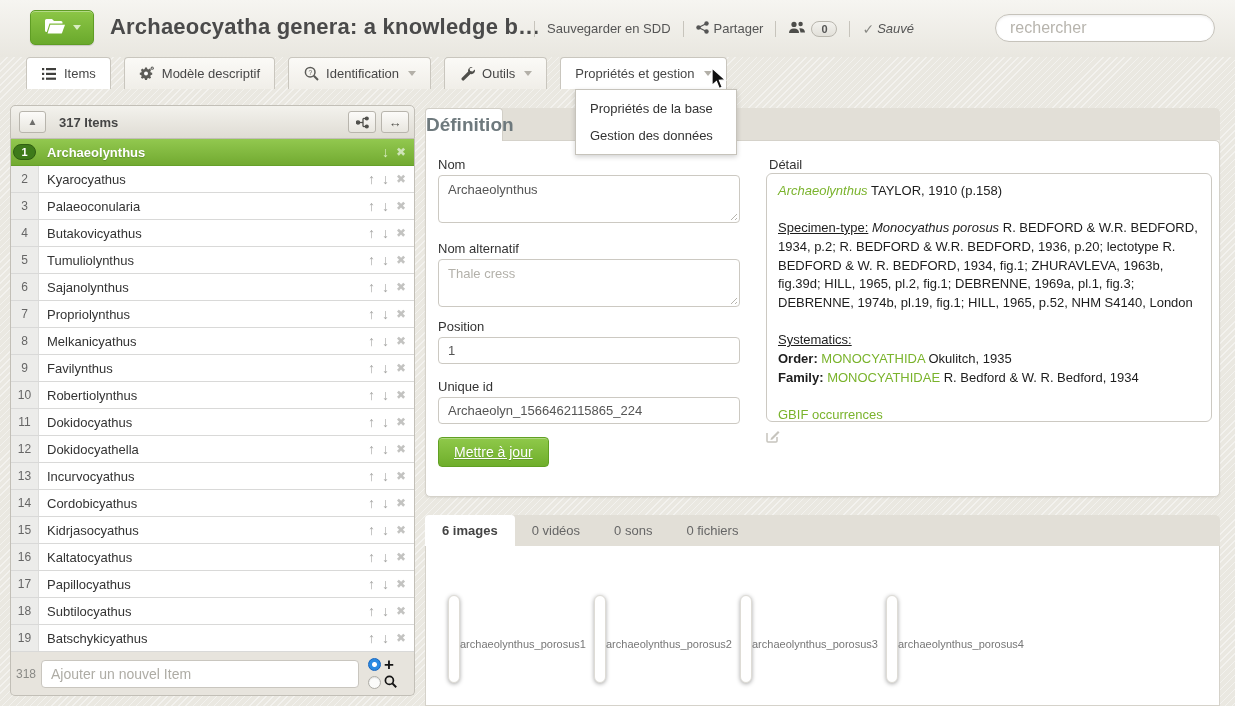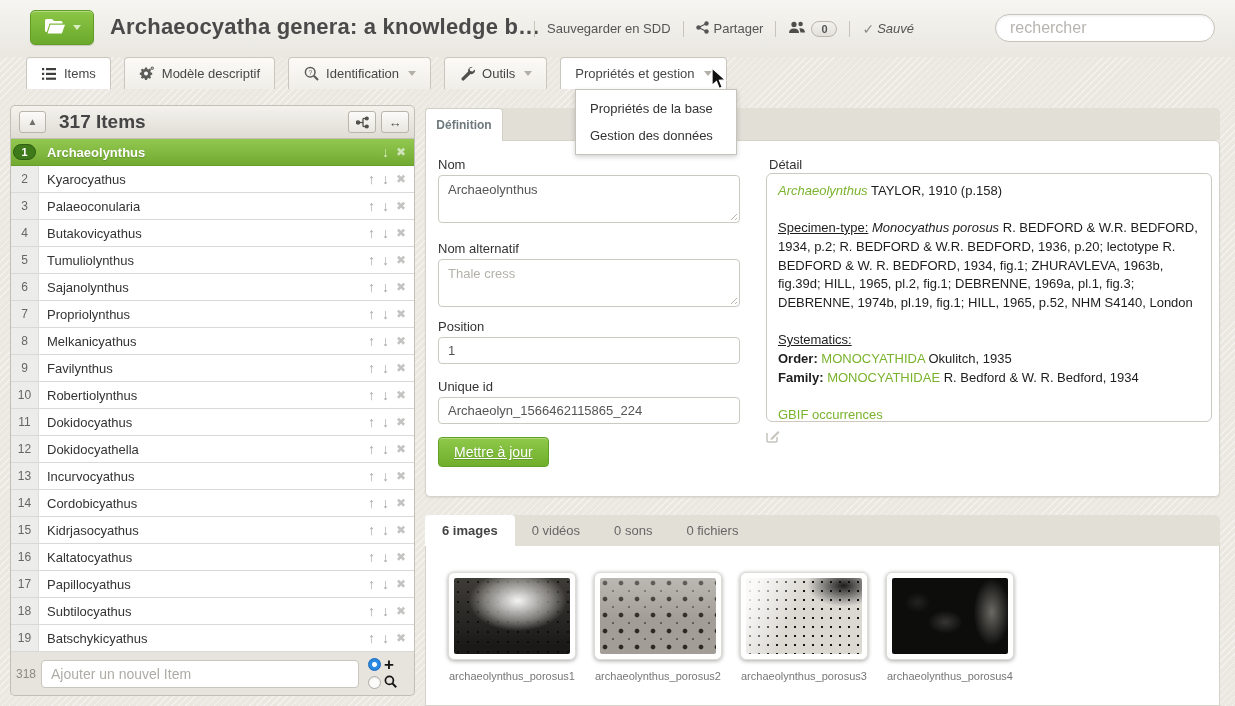--- a/index.html
+++ b/index.html
@@ -48,21 +48,21 @@
   .dropdown-menu{ position:absolute; left:575px; top:89px; width:162px; background:#fff;
     border:1px solid #c6c3bb; box-shadow:0 2px 5px rgba(0,0,0,.18); z-index:24; padding:5px 0; }
   .dropdown-item{ font-size:13px; color:#333; padding:6px 14px; cursor:pointer; white-space:nowrap; }
 
   
   .items-panel{ position:absolute; left:10px; top:105px; width:405px; }
   .items-header{ height:34px; background:linear-gradient(#f3f2ed,#dfdcd4); border:1px solid #c2bfb7;
     border-radius:5px 5px 0 0; display:flex; align-items:center; }
   .collapse-btn{ margin-left:8px; width:27px; height:22px; background:linear-gradient(#fcfbf9,#e8e6df);
     border:1px solid #b8b5ad; border-radius:3px; color:#6f6f6c; font-size:10px; line-height:20px; text-align:center; cursor:pointer; }
-  .items-title{ margin-left:13px; font-size:19px; font-weight:bold; color:#454545; flex:1; }
+  .items-title{ margin-left:13px; font-size:13px; font-weight:bold; color:#454545; flex:1; }
   .hdr-btn{ width:28px; height:22px; background:linear-gradient(#fcfbf9,#e8e6df); border:1px solid #b8b5ad;
     border-radius:3px; margin-right:5px; display:flex; align-items:center; justify-content:center; color:#55554f; cursor:pointer; font-size:13px;}
   .items-list{ background:#fff; border-left:1px solid #c2bfb7; border-right:1px solid #c2bfb7; }
   .item-row{ height:27px; display:flex; align-items:center; border-bottom:1px solid #d9d9d8; background:#fff; font-size:13px; cursor:pointer; }
   .row-num{ width:28px; align-self:stretch; background:#ececea; border-right:1px solid #dddddb;
     display:flex; align-items:center; justify-content:center; font-size:12px; color:#666; }
   .row-name{ flex:1; padding-left:8px; color:#333; }
   .row-actions{ display:flex; align-items:center; gap:7px; padding-right:8px; }
   .icon-up,.icon-down{ color:#a6a6a4; font-size:14px; font-weight:bold; cursor:pointer; }
   .icon-x{ color:#c3c3c1; font-size:12px; cursor:pointer; }
@@ -87,21 +87,21 @@
   .radio.on{ border:1px solid #1565c0; background:radial-gradient(circle, #fff 0 2px, #2a8ae2 3px); }
   .radio.off{ border:1px solid #aeaca5; background:#fbfbfa; box-shadow:inset 0 1px 1px rgba(0,0,0,.1); }
   .plus-glyph{ font-size:17px; font-weight:bold; color:#141414; line-height:13px; }
 
   
   .def-panel{ position:absolute; left:425px; top:108px; width:795px; height:389px; }
   .def-tabstrip{ position:absolute; top:0; left:0; right:0; height:32px; background:#e2dfd7;
     border-radius:5px 5px 0 0; }
   .def-tab{ position:absolute; top:0; left:0; width:78px; height:33px; background:#fff;
     border:1px solid #d2cfc7; border-bottom:none; border-radius:4px 4px 0 0; z-index:2;
-    text-align:center; line-height:32px; font-size:12px; font-weight:bold; color:#6e797d; cursor:pointer; }
+    text-align:center; line-height:32px; font-size:19px; font-weight:bold; color:#6e797d; cursor:pointer; }
   .def-body{ position:absolute; top:32px; left:0; right:0; bottom:0; background:#fff;
     border:1px solid #d5d2ca; border-radius:0 5px 5px 5px; box-shadow:0 1px 2px rgba(0,0,0,.07); }
   .fld-label{ position:absolute; font-size:13px; color:#333; }
   .fld-ta-wrap{ position:absolute; left:12px; width:302px; height:48px; }
   .fld-ta{ width:100%; height:100%; resize:none; border:1px solid #ccc9c2; border-radius:4px;
     padding:6px 9px; font-size:13px; color:#555; outline:none; font-family:"Liberation Sans", sans-serif; }
   .fld-ta::placeholder{ color:#b3b1aa; }
   .ta-grip{ position:absolute; right:3px; bottom:3px; width:9px; height:9px; pointer-events:none;
     background:repeating-linear-gradient(135deg, transparent 0 2px, #b6b4ad 2px 3px);
     clip-path:polygon(100% 0, 100% 100%, 0 100%); }
@@ -123,21 +123,21 @@
   .det-block{ margin-bottom:18px; }
   .edit-icon{ position:absolute; left:340px; top:288px; color:#c6c4bd; cursor:pointer; }
 
   
   .media-panel{ position:absolute; left:425px; top:515px; width:795px; height:191px; }
   .media-tabstrip{ height:31px; background:#e2dfd7; border-radius:5px 5px 0 0; display:flex; }
   .media-tab{ padding:0 17px; line-height:31px; font-size:13px; color:#666; cursor:pointer; }
   .media-tab.active{ background:#fff; border-radius:4px 4px 0 0; font-weight:bold; color:#444; }
   .media-body{ background:#fff; border:1px solid #d5d2ca; border-top:none; height:160px;
     display:flex; gap:18px; padding:26px 0 0 22px; }
-  .thumb{ display:flex; flex-direction:column; align-items:center; width:128px; cursor:pointer; }
+  .thumb{ display:flex; flex-direction:row; align-items:center; width:128px; cursor:pointer; }
   .thumb-frame{ width:128px; height:88px; background:#fff; border:1px solid #dedcd6; border-radius:6px;
     padding:5px; box-shadow:0 1px 4px rgba(0,0,0,.35); }
   .thumb-img{ width:100%; height:100%; border-radius:2px; }
   .thumb-caption{ margin-top:10px; font-size:11px; color:#777; text-align:center; white-space:nowrap; }
 
   .art1{ background-color:#4a4742;
     background-image:
       radial-gradient(ellipse 68px 42px at 55% 30%, rgba(255,255,255,.95), rgba(196,194,188,.55) 48%, transparent 72%),
       linear-gradient(180deg, rgba(0,0,0,.15) 0%, rgba(0,0,0,.65) 90%),
       radial-gradient(circle 2px at 4px 4px, rgba(10,8,5,.7) 60%, transparent 65%);

